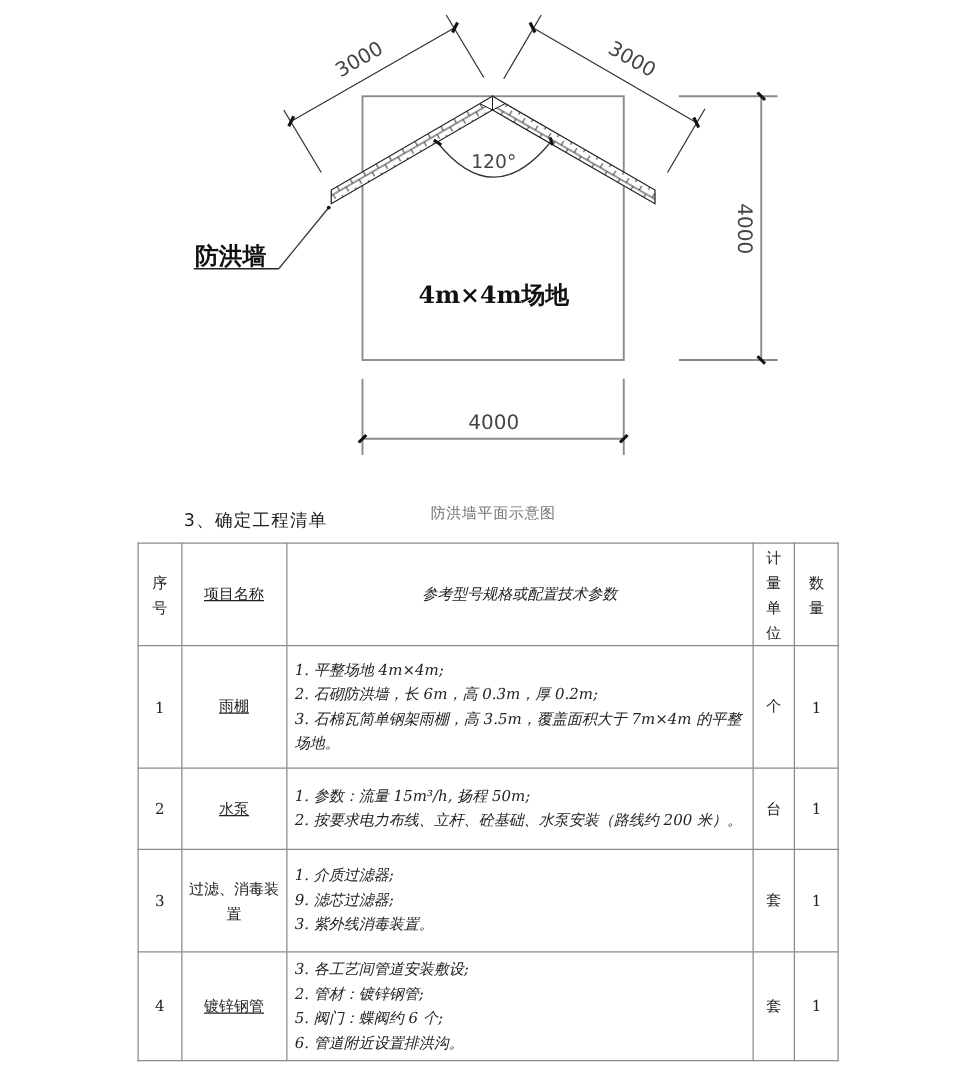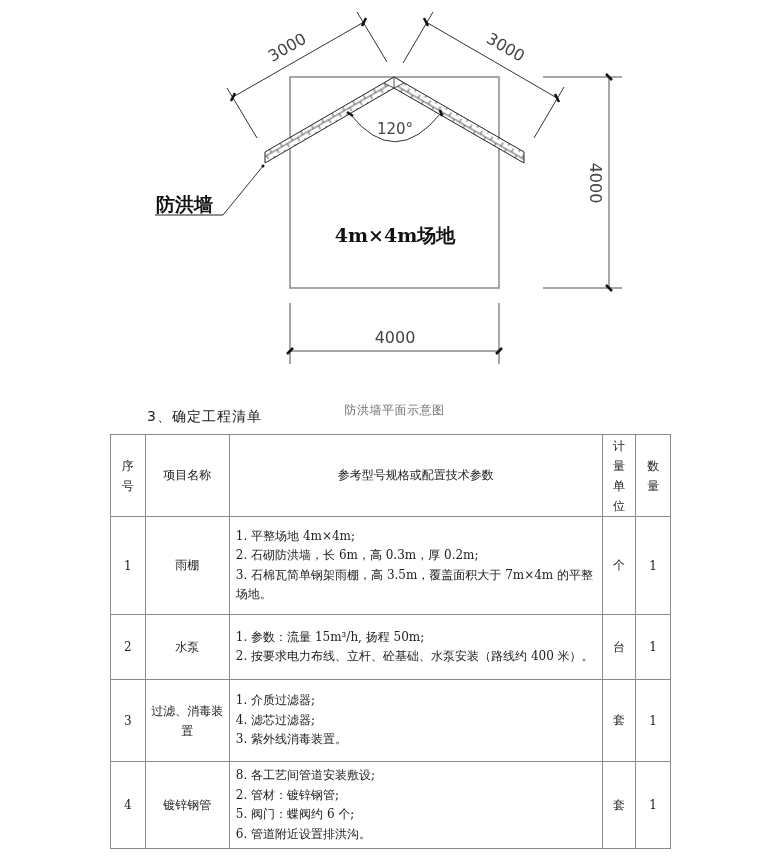--- a/index.html
+++ b/index.html
@@ -54,22 +54,22 @@
       font-size: 12px;
       color: #222;
     }
     table.bill td, table.bill th {
       border: 1.5px solid #8a8a8a;
       font-weight: normal;
       padding: 0;
       vertical-align: middle;
     }
     .col-no { width: 35px; text-align: center; }
-    .col-name { width: 84px; text-align: center; }
-    .col-spec { width: 372px; text-align: left; }
+    .col-name { width: 84px; text-align: center; text-decoration: underline; }
+    .col-spec { width: 372px; text-align: left; font-style: italic; }
     .col-unit { width: 34px; text-align: center; }
     .col-qty { width: 35px; text-align: center; }
     .vert {
       display: inline-block;
       width: 14px;
       line-height: 20px;
       word-break: break-all;
       text-align: center;
     }
     .hdr-row th { height: 81px; }
@@ -194,49 +194,49 @@
     <td class="col-unit">个</td>
     <td class="col-qty">1</td>
   </tr>
 
   <tr class="r2">
     <td class="col-no">2</td>
     <td class="col-name">水泵</td>
     <td class="col-spec">
       <div class="spec-lines">
         <div class="spec-line">1. 参数：流量 15m³/h, 扬程 50m;</div>
-        <div class="spec-line">2. 按要求电力布线、立杆、砼基础、水泵安装（路线约 400 米）。</div>
+        <div class="spec-line">2. 按要求电力布线、立杆、砼基础、水泵安装（路线约 200 米）。</div>
       </div>
     </td>
     <td class="col-unit">台</td>
     <td class="col-qty">1</td>
   </tr>
 
   <tr class="r3">
     <td class="col-no">3</td>
     <td class="col-name">
       <span class="name-wrap">过滤、消毒装置</span>
     </td>
     <td class="col-spec">
       <div class="spec-lines">
         <div class="spec-line">1. 介质过滤器;</div>
-        <div class="spec-line">4. 滤芯过滤器;</div>
+        <div class="spec-line">9. 滤芯过滤器;</div>
         <div class="spec-line">3. 紫外线消毒装置。</div>
       </div>
     </td>
     <td class="col-unit">套</td>
     <td class="col-qty">1</td>
   </tr>
 
   <tr class="r4">
     <td class="col-no">4</td>
     <td class="col-name">镀锌钢管</td>
     <td class="col-spec">
       <div class="spec-lines">
-        <div class="spec-line">8. 各工艺间管道安装敷设;</div>
+        <div class="spec-line">3. 各工艺间管道安装敷设;</div>
         <div class="spec-line">2. 管材：镀锌钢管;</div>
         <div class="spec-line">5. 阀门：蝶阀约 6 个;</div>
         <div class="spec-line">6. 管道附近设置排洪沟。</div>
       </div>
     </td>
     <td class="col-unit">套</td>
     <td class="col-qty">1</td>
   </tr>
 </tbody>
   </table>

